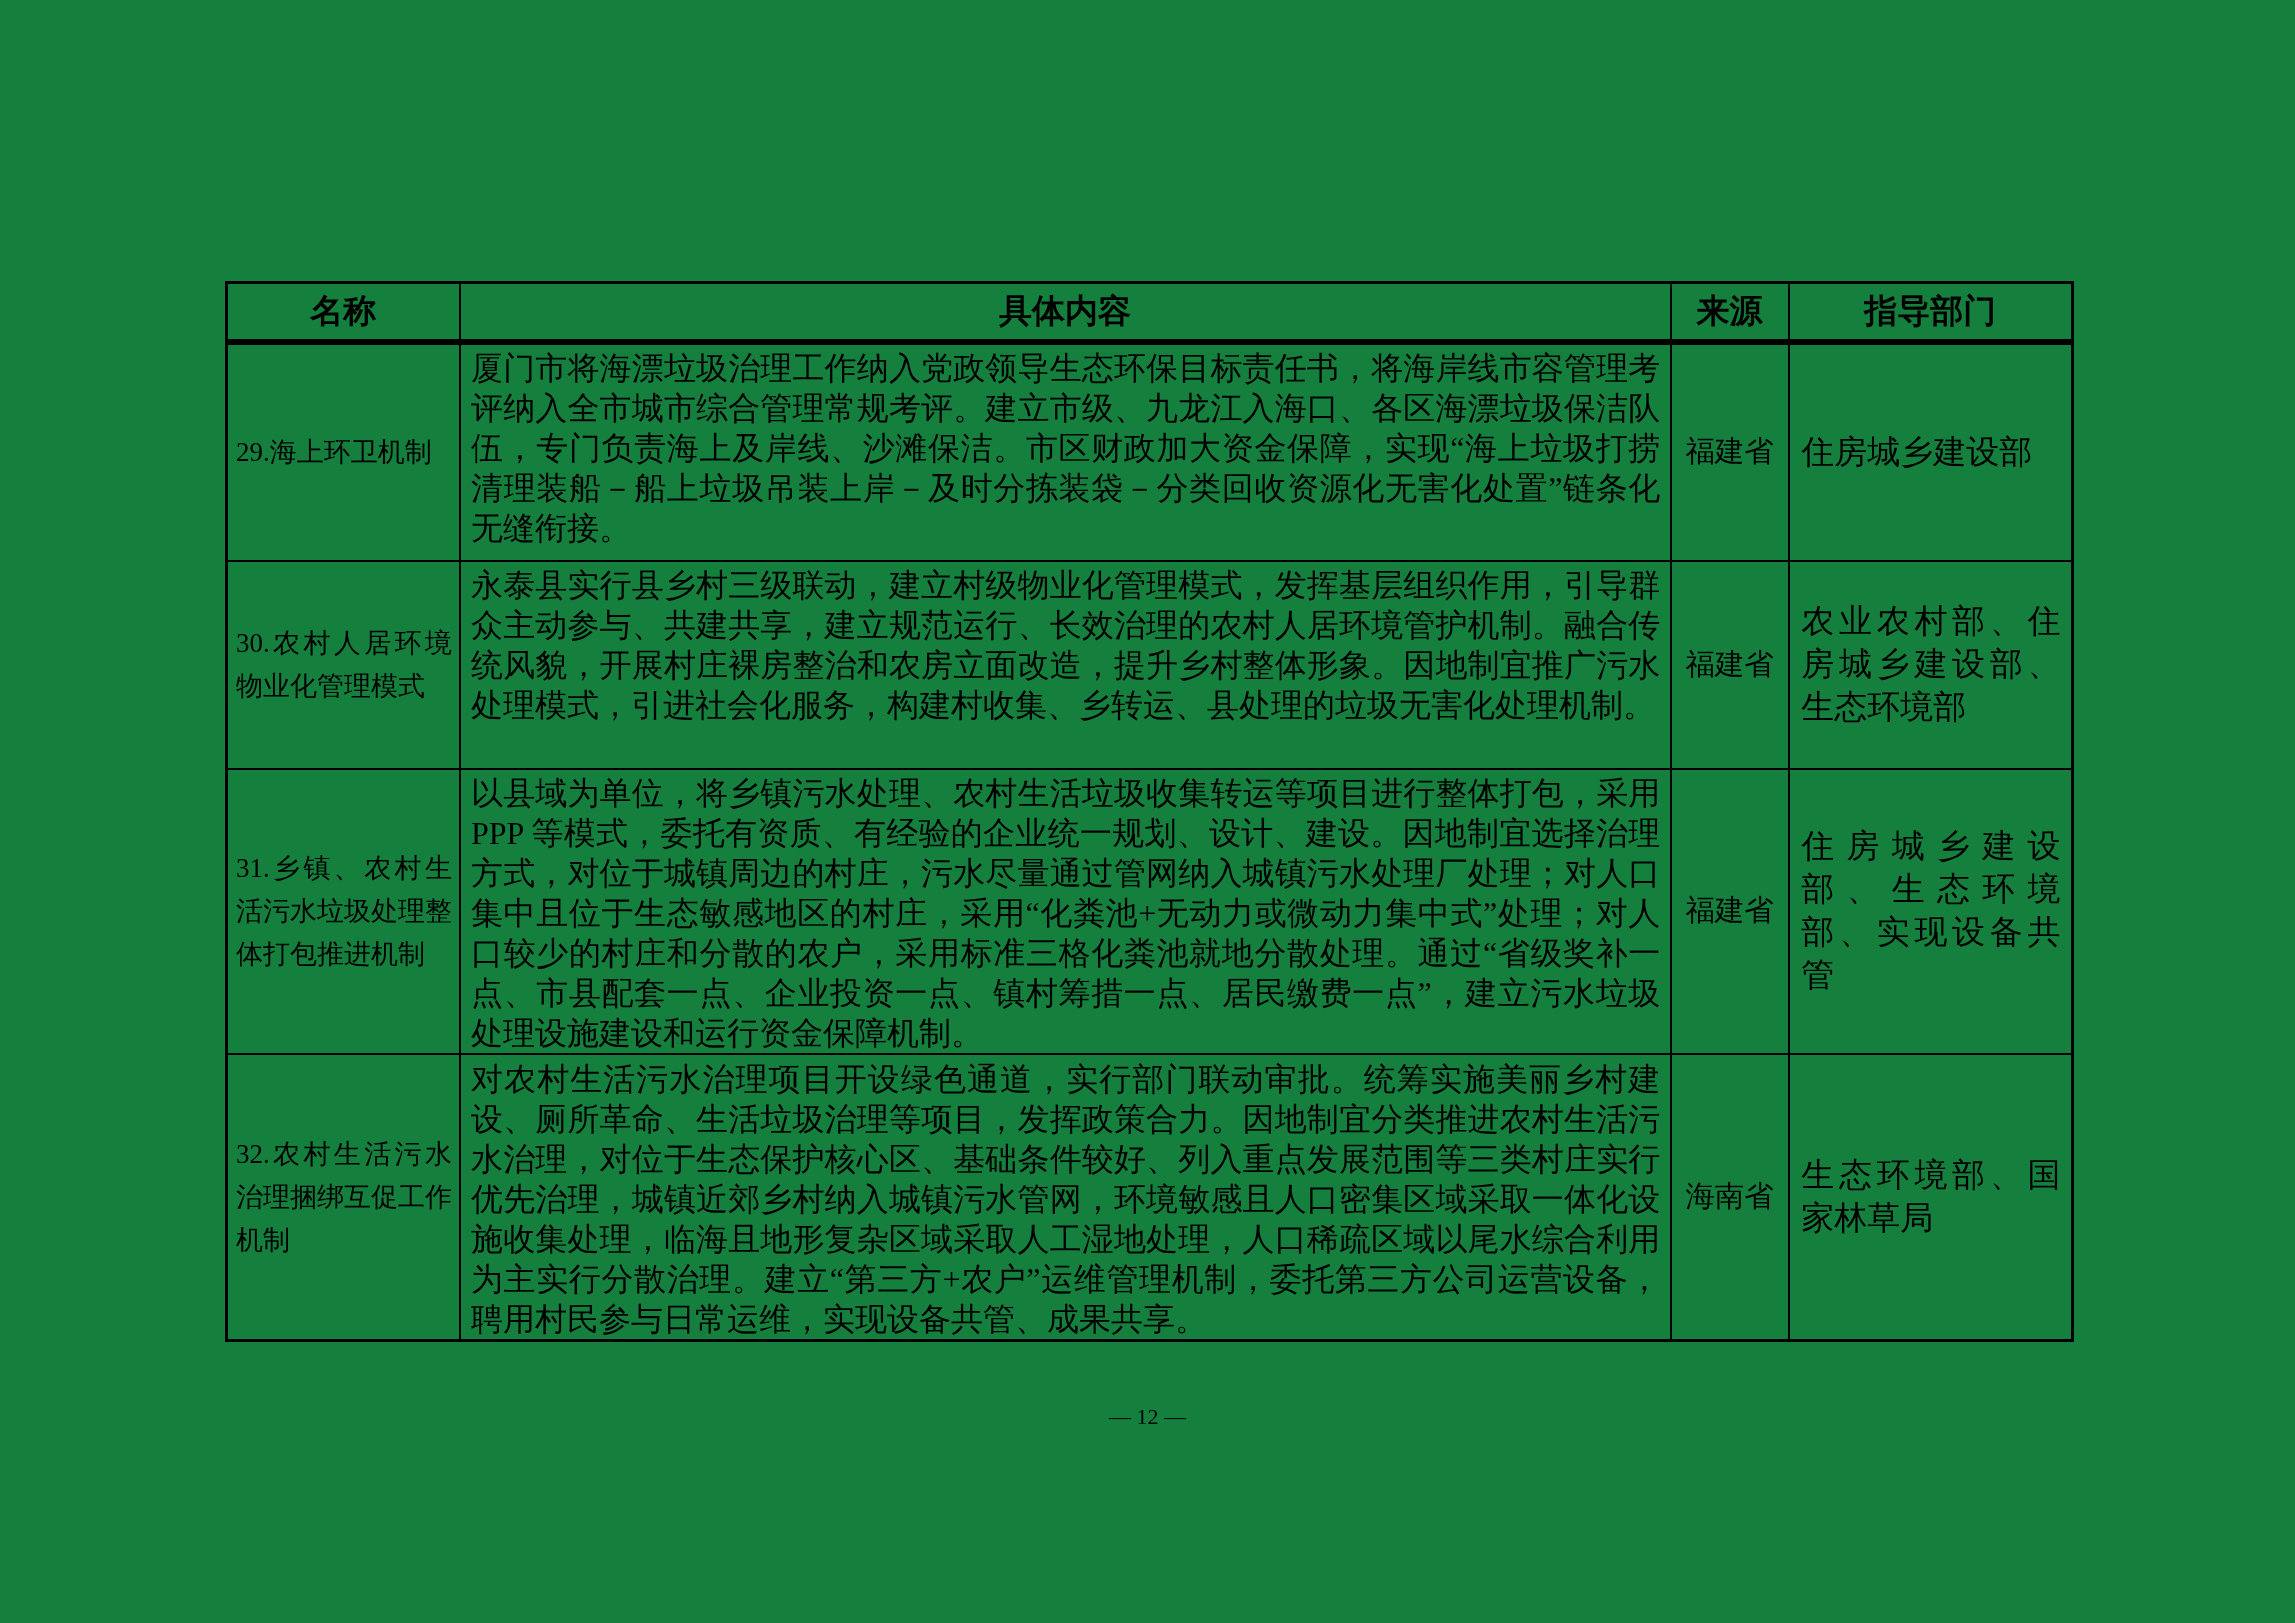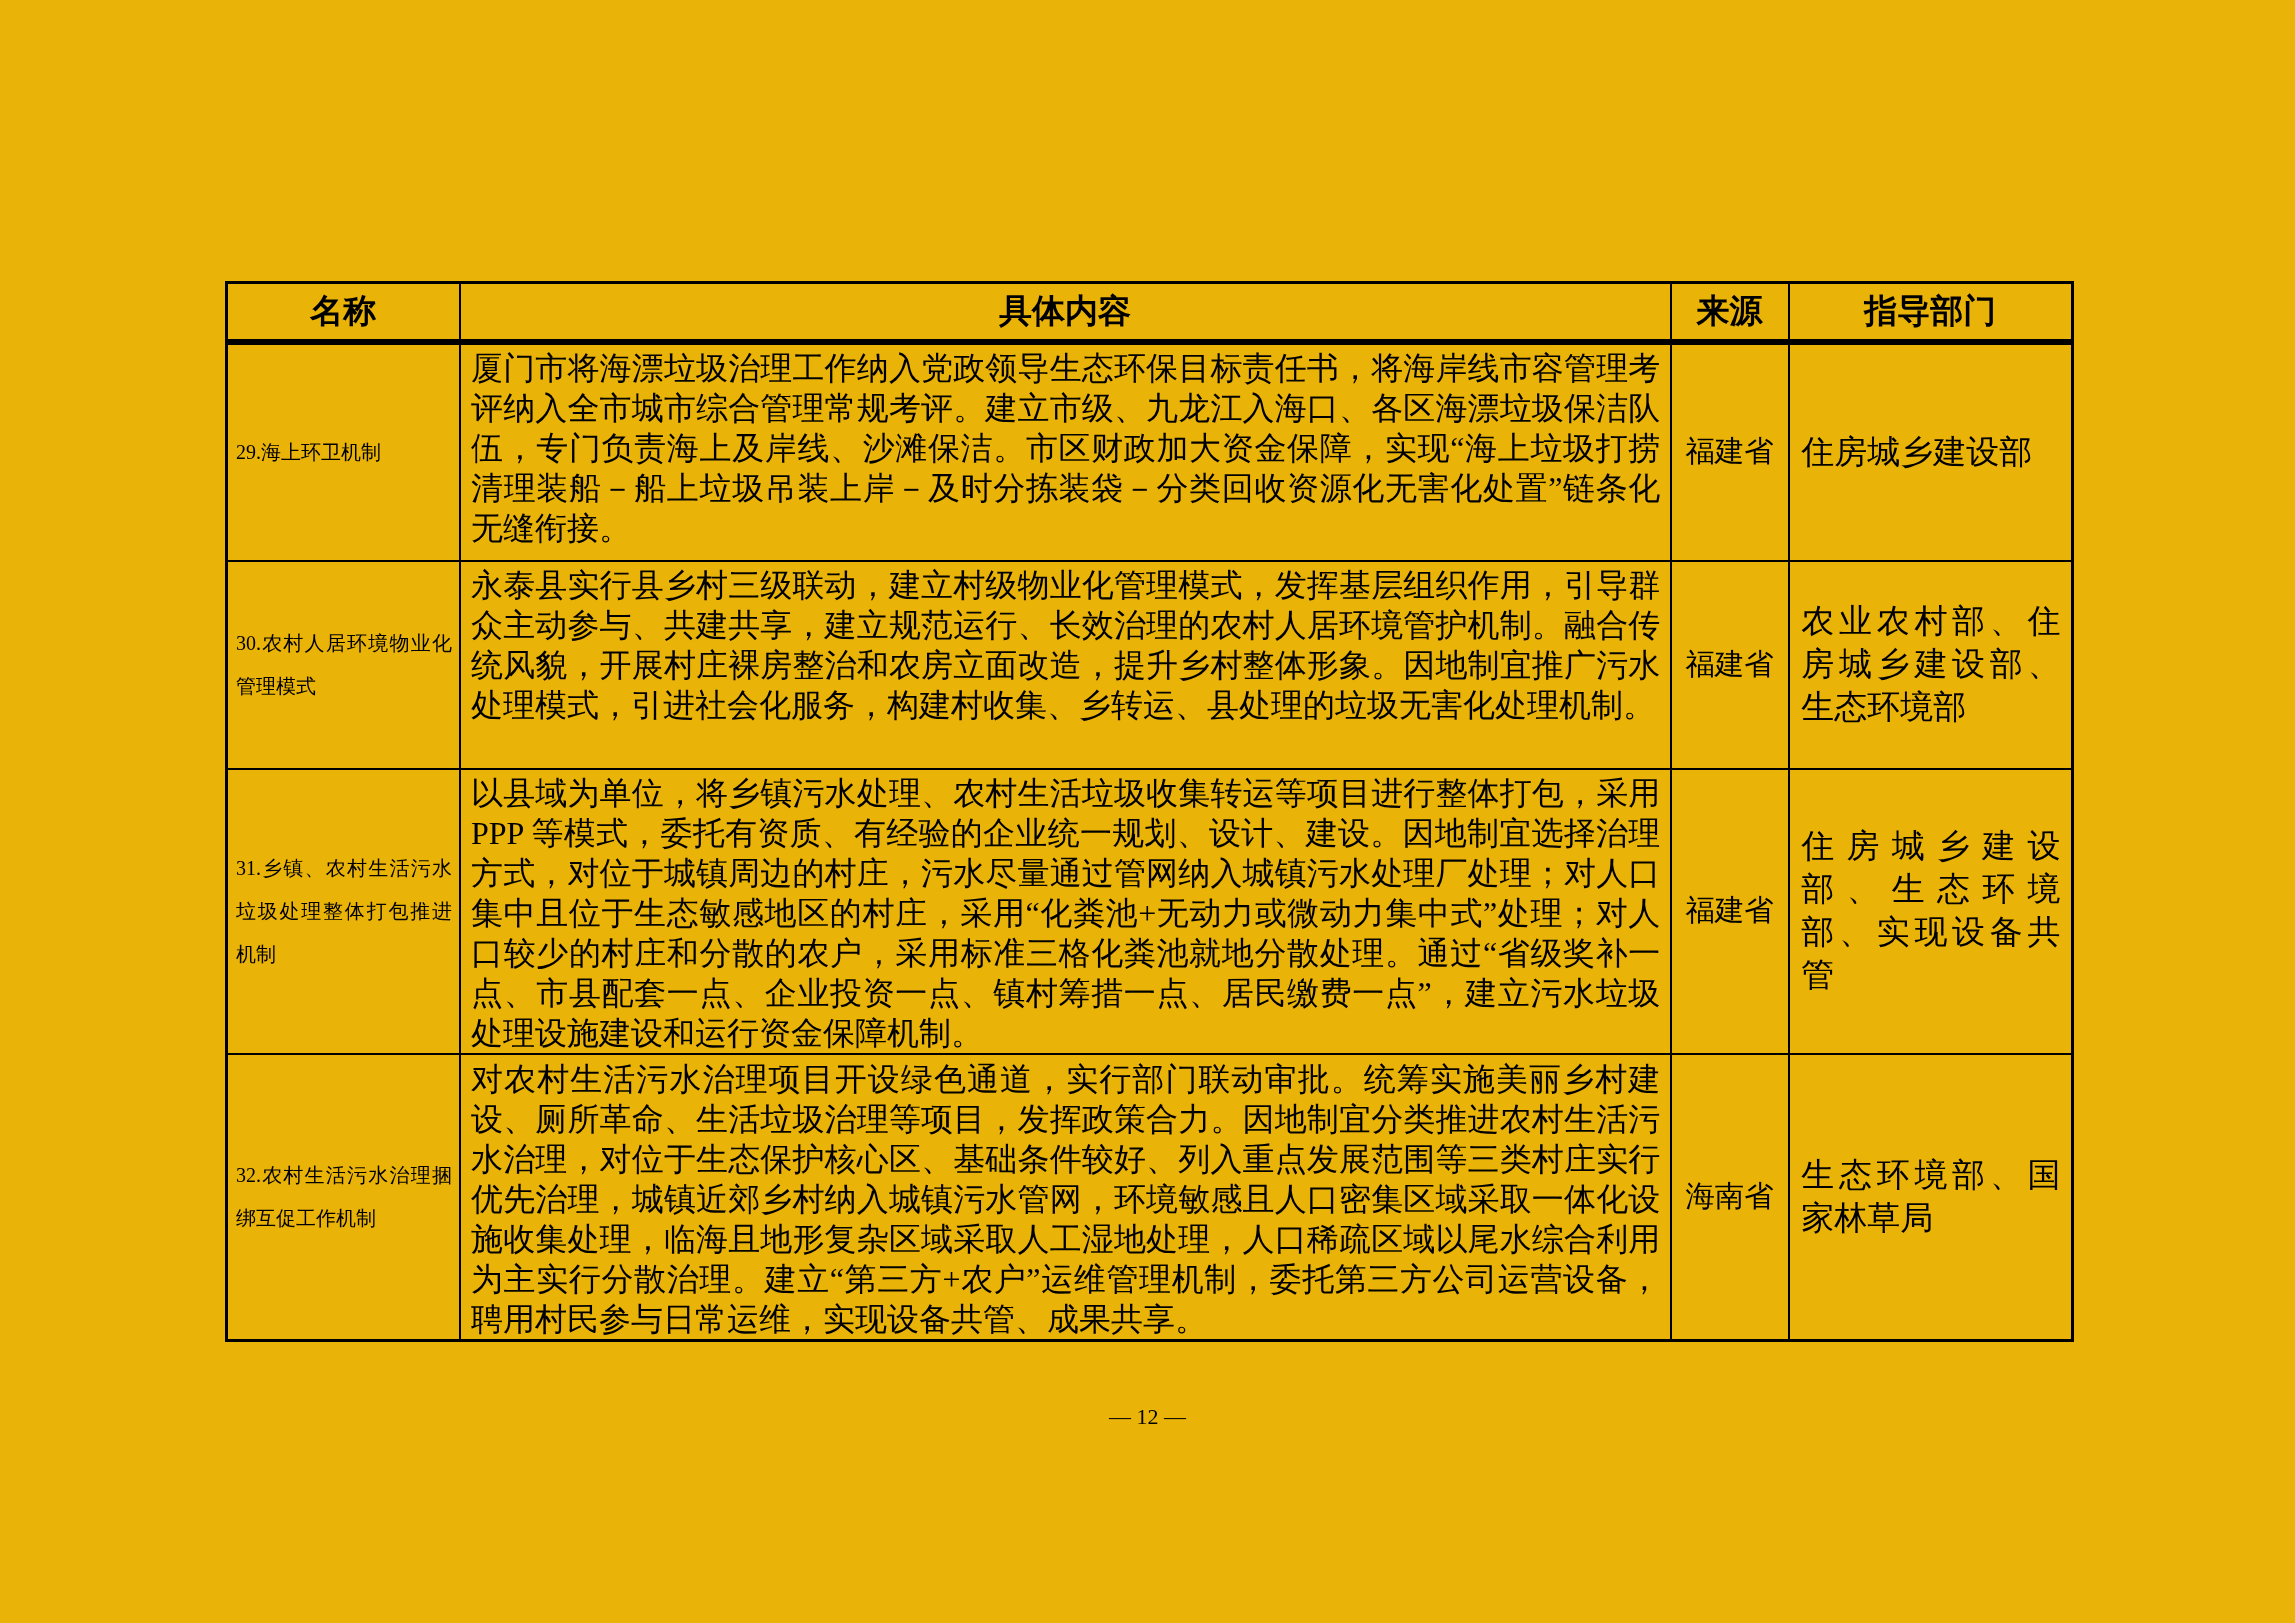--- a/index.html
+++ b/index.html
@@ -6,21 +6,21 @@
     margin: 0;
     padding: 0;
     background: #ffffff;
     color: #000000;
     font-family: "Liberation Serif", "DejaVu Serif", serif;
   }
   .page {
     position: relative;
     width: 2295px;
     height: 1623px;
-    background: #eab308;
+    background: #15803d;
     overflow: hidden;
   }
   table.doc-table {
     position: absolute;
     left: 225px;
     top: 281px;
     width: 1845px;
     border-collapse: collapse;
     table-layout: fixed;
     border: 3.9px solid #000;
@@ -48,21 +48,21 @@
   tr.section-row { height: 58px; }
   td.section-cell {
     font-size: 31px;
     font-weight: bold;
     text-align: left;
     vertical-align: middle;
     padding: 0 0 0 11.8px;
     border-bottom: 3.9px solid #000;
   }
   td.name-cell {
-    font-size: 20px;
+    font-size: 27px;
     line-height: 43px;
     text-align: justify;
     vertical-align: middle;
     padding: 0 6.5px 0 7.9px;
     font-family: Liberation Serif, serif;
   }
   td.content-cell {
     font-size: 32px;
     line-height: 40px;
     text-align: justify;

